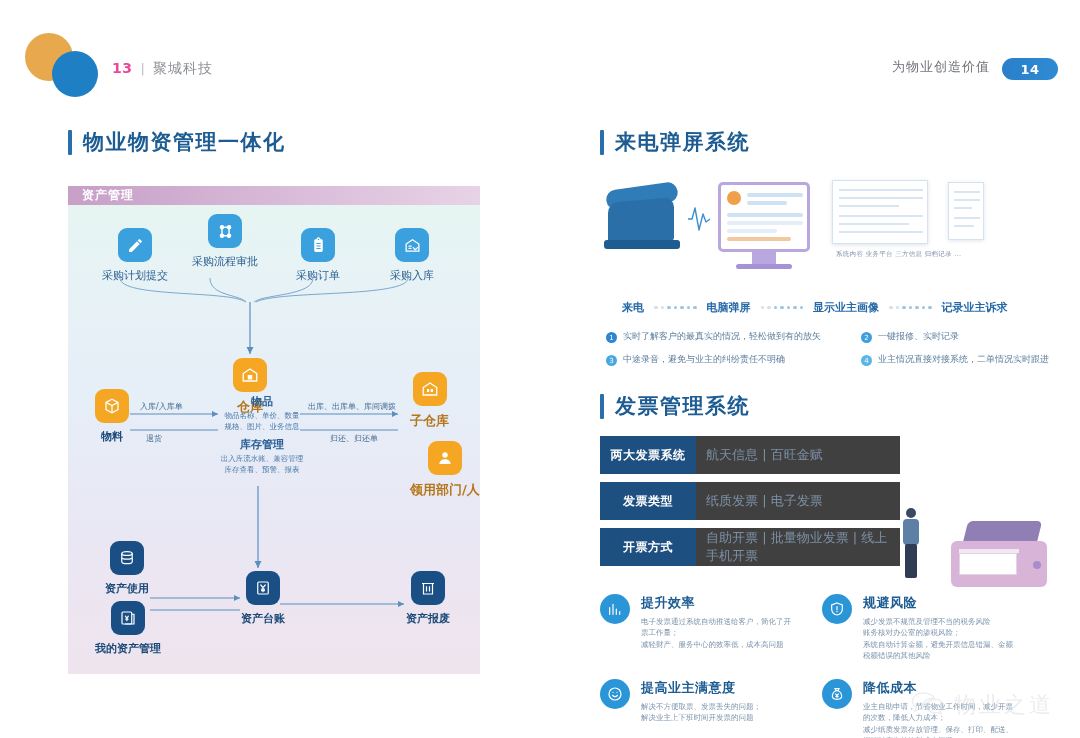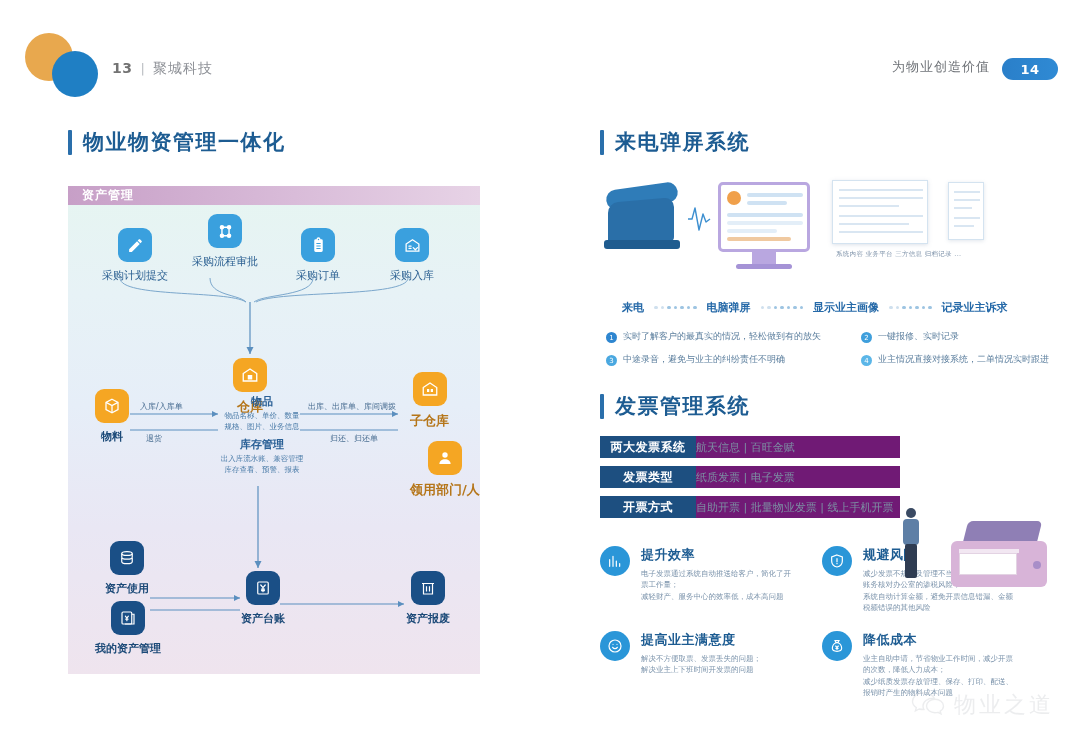--- a/index.html
+++ b/index.html
@@ -16,21 +16,21 @@
   .logo-circles { position: absolute; left: 25px; top: 33px; width: 80px; height: 62px; }
   .circ-orange {
     position: absolute; left: 0; top: 0; width: 48px; height: 48px;
     border-radius: 50%; background: #e8a84e;
   }
   .circ-blue {
     position: absolute; left: 27px; top: 18px; width: 46px; height: 46px;
     border-radius: 50%; background: #1f7fc4;
   }
   .hdr-left { position: absolute; left: 112px; top: 60px; display: flex; align-items: baseline; gap: 8px; }
-  .hdr-pagenum { font-size: 14px; font-weight: bold; color: #737373; letter-spacing: .5px; }
+  .hdr-pagenum { font-size: 14px; font-weight: bold; color: #ec4899; letter-spacing: .5px; }
   .hdr-divider { color: #b9bcc0; font-size: 13px; }
   .hdr-brand { font-size: 14px; color: #8d9096; letter-spacing: 1px; filter: blur(.5px); }
 
   .hdr-right { position: absolute; right: 22px; top: 58px; display: flex; align-items: flex-start; gap: 12px; }
   .hdr-tagline { font-size: 13px; color: #6f7378; letter-spacing: 1px; filter: blur(.4px); }
   .page-badge {
     width: 56px; height: 22px; border-radius: 11px;
     background: linear-gradient(90deg,#2a7fc9,#2f8ad4);
     color: #fff; font-size: 13px; font-weight: bold;
     display: flex; align-items: center; justify-content: center;
@@ -134,29 +134,29 @@
     flex: 0 0 auto; margin-top: 1px;
   }
   .bnum.c1 { background: #2e86d0; }
   .bnum.c2 { background: #3f9fdc; }
   .bnum.c3 { background: #4aa8e0; }
   .bnum.c4 { background: #5bb6e8; }
   .btext { font-size: 9px; color: #5c7f9e; line-height: 1.3; filter: blur(.35px); }
 
   .inv-title { margin-top: 26px; }
   .inv-table { margin-top: 16px; width: 300px; }
-  .inv-row { display: flex; align-items: stretch; height: 22px; margin-bottom: 8px; }
+  .inv-row { display: flex; align-items: stretch; height: 38px; margin-bottom: 8px; }
   .inv-label {
     width: 96px; background: #1d4f80; color: #fff;
     font-size: 12px; font-weight: bold; letter-spacing: .5px;
     display: flex; align-items: center; justify-content: center;
   }
   .inv-value {
-    flex: 1; background: #701a75; display: flex; align-items: center;
-    padding-left: 0; font-size: 11px; color: #7c8fa3; filter: blur(.4px);
+    flex: 1; background: #404040; display: flex; align-items: center;
+    padding-left: 10px; font-size: 13px; color: #7c8fa3; filter: blur(.4px);
   }
 
   .printer {
     position: absolute; left: 345px; top: 385px; width: 108px; height: 86px;
   }
   .pr-body { position: absolute; left: 6px; top: 28px; width: 96px; height: 46px; background: #d8b4d8; border-radius: 6px; }
   .pr-top  { position: absolute; left: 20px; top: 8px; width: 74px; height: 26px; background: #8f7fb5; border-radius: 5px 5px 0 0; transform: skewX(-14deg); }
   .pr-paper{ position: absolute; left: 14px; top: 40px; width: 58px; height: 22px; background: #ffffff; border: 1px solid #e3d3e3; }
   .pr-slot { position: absolute; left: 14px; top: 36px; width: 60px; height: 4px; background: #f2e7f2; }
   .pr-btn  { position: absolute; right: 12px; top: 48px; width: 8px; height: 8px; border-radius: 50%; background: #a88ec8; }

